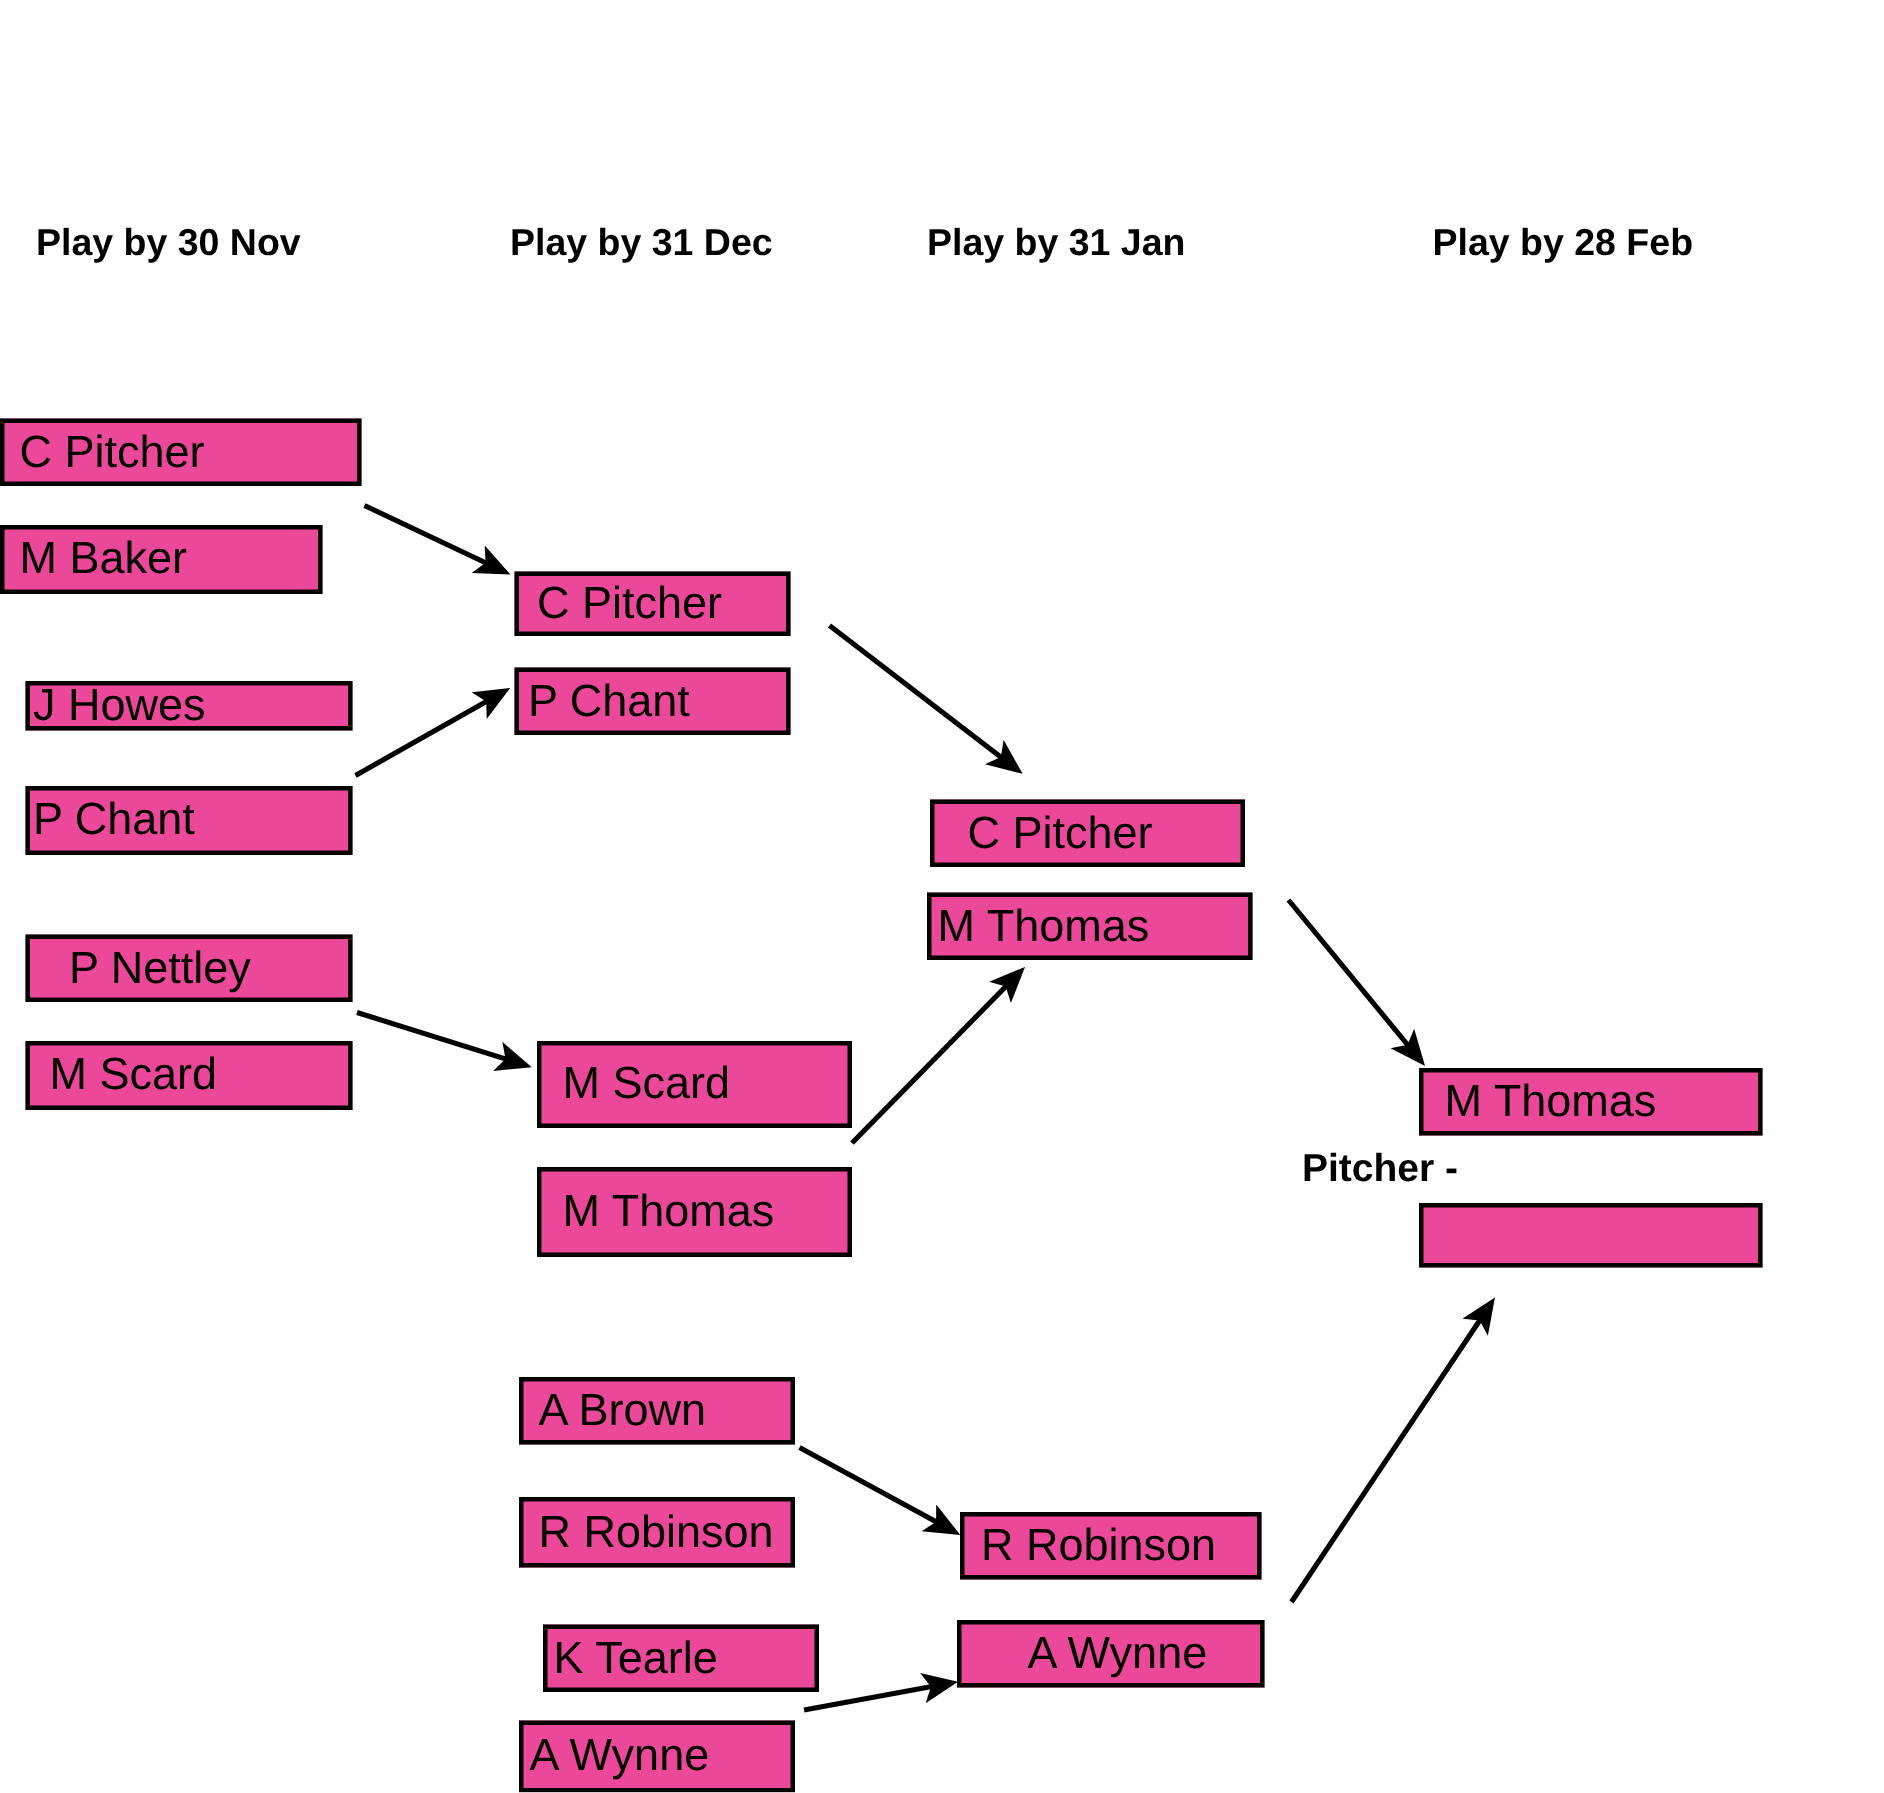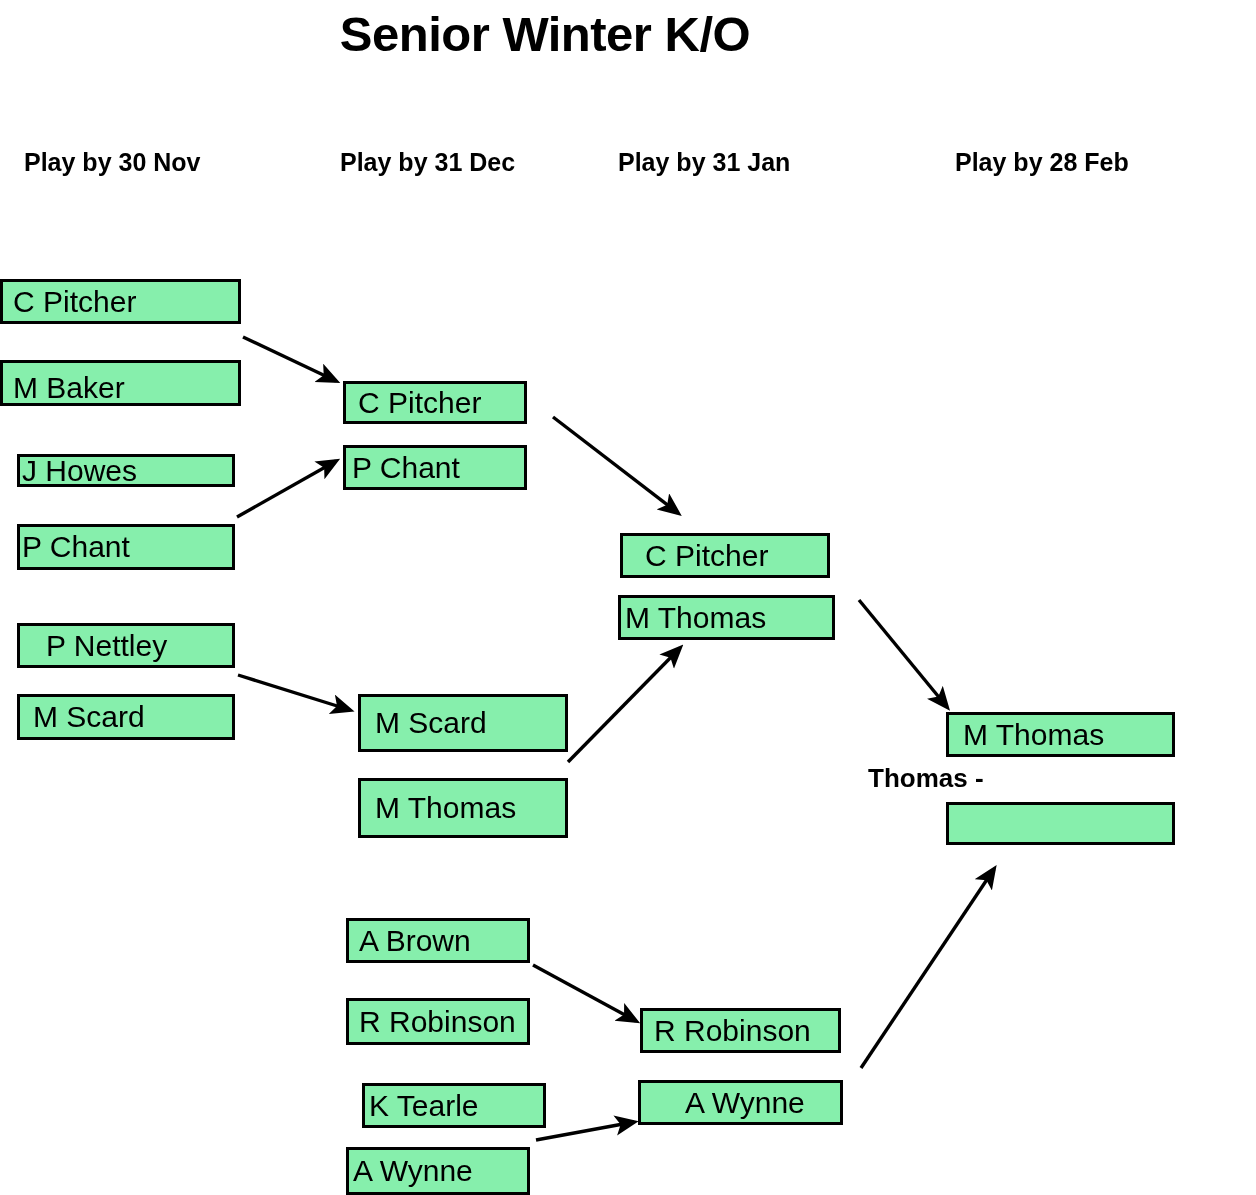--- a/index.html
+++ b/index.html
@@ -34,21 +34,21 @@
     position: absolute;
     font-size: 25px;
     font-weight: bold;
     white-space: nowrap;
     line-height: 1;
   }
   .slot {
     position: absolute;
     box-sizing: border-box;
     border: 3px solid #000000;
-    background: #86efac;
+    background: #ec4899;
     display: flex;
     align-items: center;
     overflow: hidden;
   }
   .slot span {
     font-size: 30px;
     line-height: 1;
     white-space: nowrap;
     display: block;
   }
@@ -66,21 +66,20 @@
     width: 1256px;
     height: 1195px;
     pointer-events: none;
   }
 </style>
 </head>
 <body>
 
 <div id="stage">
 
-  <div class="title">Senior Winter K/O</div>
 
   <div id="round-headers">
       <div class="round-header" style="left: 24px; top: 150px;">Play by 30 Nov</div>
       <div class="round-header" style="left: 340px; top: 150px;">Play by 31 Dec</div>
       <div class="round-header" style="left: 618px; top: 150px;">Play by 31 Jan</div>
       <div class="round-header" style="left: 955px; top: 150px;">Play by 28 Feb</div>
     </div>
 
   <svg class="arrow-layer" viewBox="0 0 1256 1195" xmlns="http://www.w3.org/2000/svg">
     <defs>
@@ -98,21 +97,21 @@
         <line x1="533" y1="965" x2="636" y2="1021" stroke="#000000" stroke-width="3.4" marker-end="url(#arrowhead)"></line>
         <line x1="536" y1="1140" x2="634" y2="1122" stroke="#000000" stroke-width="3.4" marker-end="url(#arrowhead)"></line>
         <line x1="861" y1="1068" x2="994" y2="869" stroke="#000000" stroke-width="3.4" marker-end="url(#arrowhead)"></line>
       </g>
   </svg>
 
   <div id="slot-layer">
       <div class="slot" style="left: 0px; top: 279px; width: 241px; height: 45px;">
         <span style="padding-left: 10px;">C Pitcher</span>
       </div>
-      <div class="slot" style="left: 0px; top: 360px; width: 241px; height: 46px; align-items: flex-end;">
+      <div class="slot" style="left: 0px; top: 350px; width: 215px; height: 46px;">
         <span style="padding-left: 10px;">M Baker</span>
       </div>
       <div class="slot" style="left: 17px; top: 454px; width: 218px; height: 33px;">
         <span style="padding-left: 2px;">J Howes</span>
       </div>
       <div class="slot" style="left: 17px; top: 524px; width: 218px; height: 46px;">
         <span style="padding-left: 2px;">P Chant</span>
       </div>
       <div class="slot" style="left: 17px; top: 623px; width: 218px; height: 45px;">
         <span style="padding-left: 26px;">P Nettley</span>
@@ -157,15 +156,15 @@
         <span style="padding-left: 44px;">A Wynne</span>
       </div>
       <div class="slot" style="left: 946px; top: 712px; width: 229px; height: 45px;">
         <span style="padding-left: 14px;">M Thomas</span>
       </div>
       <div class="slot" style="left: 946px; top: 802px; width: 229px; height: 43px;">
         <span style="padding-left: 14px;"></span>
       </div>
     </div>
 
-  <div class="winner-label" style="left: 868px; top: 765px;">Thomas -</div>
+  <div class="winner-label" style="left: 868px; top: 765px;">Pitcher -</div>
 
 </div>
 
 </body></html>

